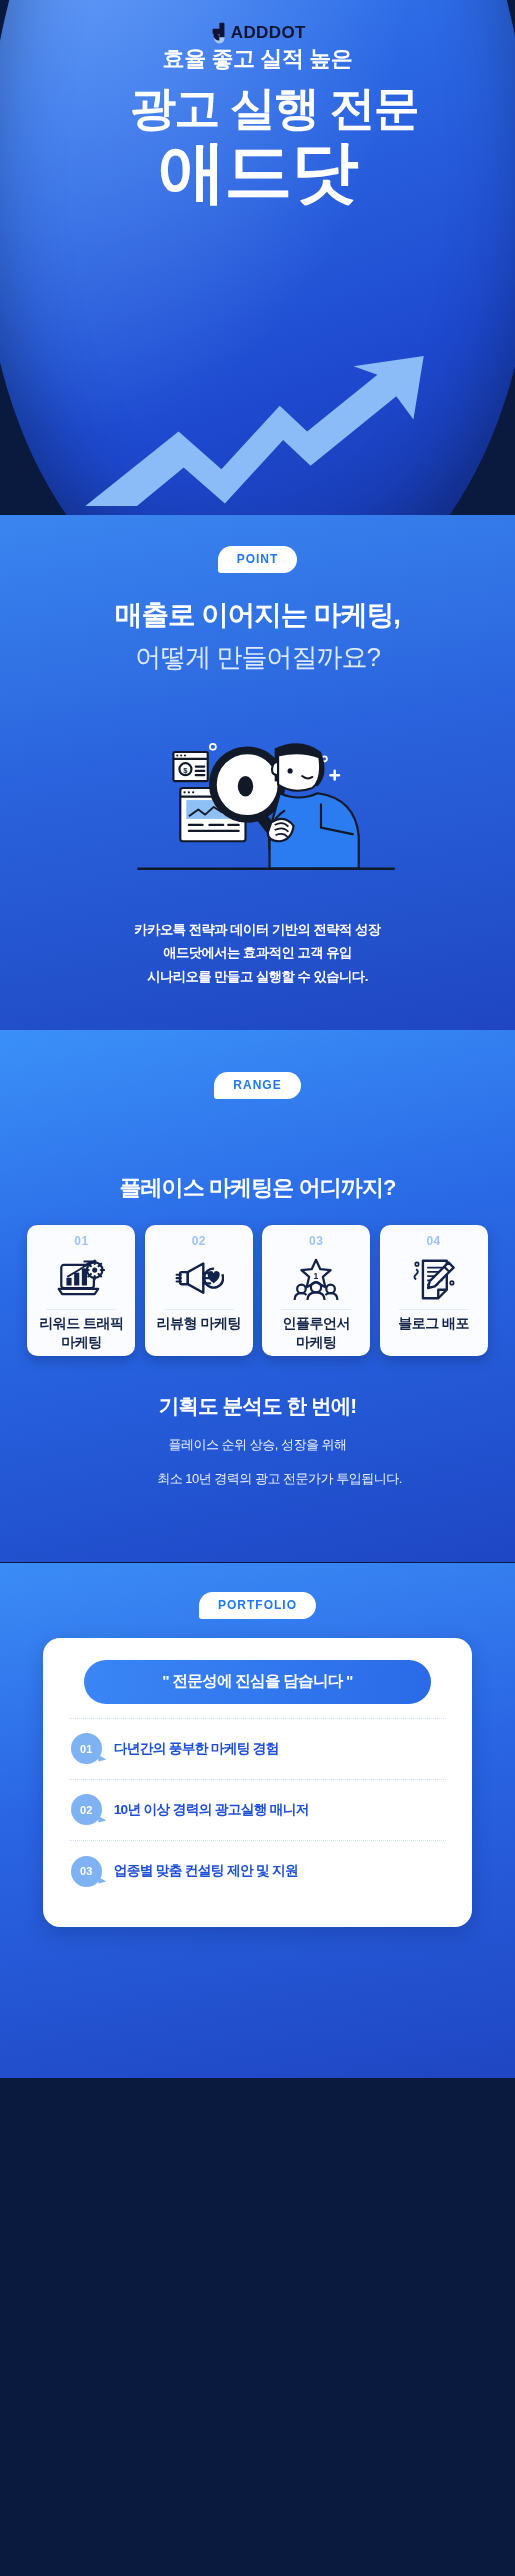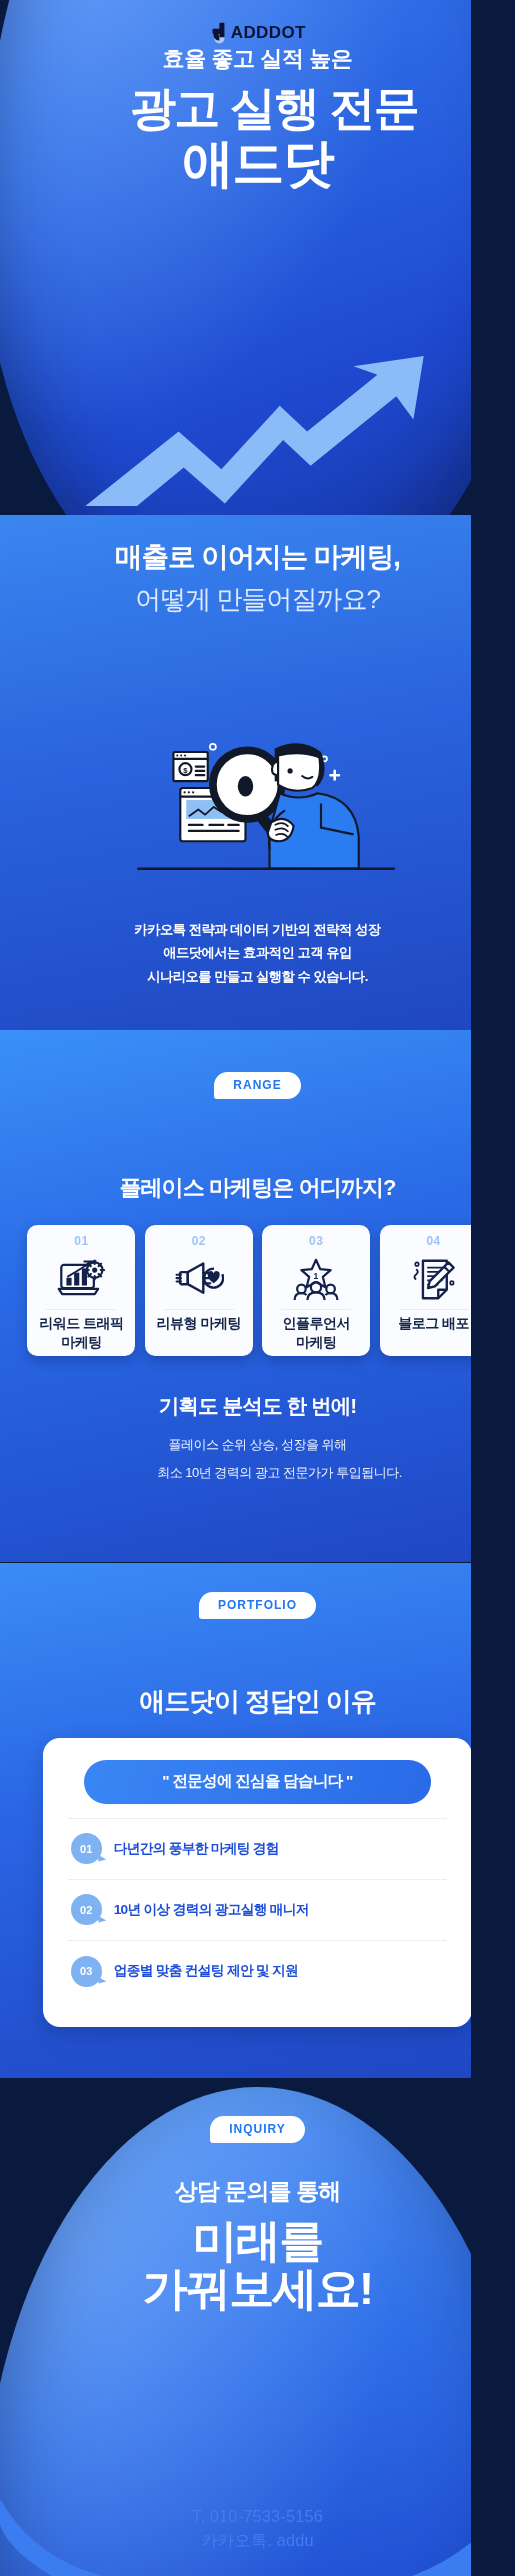--- a/index.html
+++ b/index.html
@@ -2,21 +2,21 @@
 <html lang="ko" style="font-size:13.7px"><head>
 <meta charset="utf-8">
 <style>
   * { margin:0; padding:0; box-sizing:border-box; }
   html, body {
     width:515px;
     background:#0a1a3f;
     font-family:"Liberation Sans", sans-serif;
     -webkit-font-smoothing:antialiased;
   }
-  .page { position:relative; width:471px; height:2576px; overflow:hidden; }
+  .page { position:relative; width:515px; height:2576px; overflow:hidden; }
 
   
   .sec { position:absolute; left:0; width:515px; overflow:hidden; }
   .center { text-align:center; }
   .pill {
     display:inline-block; background:#ffffff; color:#2176f3;
     font-weight:700; letter-spacing:1px; font-size:12px;
     padding:6px 19px 6.9px; border-radius:15.5px 15.5px 15.5px 3.4px;
   }
 
@@ -41,21 +41,21 @@
   .logo-text { font-size:17px; font-weight:800; letter-spacing:0.4px; color:#0d1330; }
   .hero-sub {
     color:#ffffff; font-size:22px; font-weight:700;
     letter-spacing:-0.4px;
   }
   .hero-h1 {
     margin-top:10.3px; color:#ffffff; font-size:46px; font-weight:800;
     letter-spacing:-1.7px; line-height:1.06;padding-left:33px;
   }
   .hero-h2 {
-    margin-top:3.4px; color:#ffffff; font-size:52px; font-weight:800;
+    margin-top:3.4px; color:#ffffff; font-size:68px; font-weight:800;
     letter-spacing:-1.7px; line-height:1.05;
   }
   .hero-arrow { position:absolute; left:77px; top:356px; width:378px; height:150px; }
 
   
   #point { top:515px; height:515px;
     background:linear-gradient(170deg,#3a86f0 0%, #2a63dd 45%, #1f46c2 100%); }
   .point-title { margin-top:94px; color:#fff; font-size:27.5px; font-weight:800; letter-spacing:-1px; }
   .point-title2 { margin-top:6.9px; color:#dce9ff; font-size:26px; font-weight:400; letter-spacing:-1px; }
   .point-illu { position:absolute; left:103px; top:225px; width:309px; height:163px; }
@@ -157,20 +157,23 @@
         <span class="logo-text">ADDDOT</span>
       </div>
 
       <div class="hero-sub">효율 좋고 실적 높은</div>
       <div class="hero-h1">광고 실행 전문</div>
       <div class="hero-h2">애드닷</div>
     </div>
   </section>
 
   <section class="sec" id="point">
+    <div class="center" style="margin-top:31px;">
+      <span class="pill">POINT</span>
+    </div>
     <div class="center">
       <div class="point-title" style="margin-top:24px;">매출로 이어지는 마케팅,</div>
       <div class="point-title2">어떻게 만들어질까요?</div>
     </div>
 
     <svg class="point-illu" viewBox="0 0 360 190">
 
       <circle cx="128" cy="8" r="3.5" fill="none" stroke="#fff" stroke-width="2"></circle>
       <circle cx="258" cy="22" r="3" fill="none" stroke="#fff" stroke-width="2"></circle>
       <path d="M270 36 v10 M265 41 h10" stroke="#fff" stroke-width="3" stroke-linecap="round"></path>
@@ -309,29 +312,28 @@
         <div class="card-label">
           <span>블로그 배포</span>
         </div>
       </div>
 
     </div>
 
     <div class="center range-h3">기획도 분석도 한 번에!</div>
     <div class="center">
       <div class="range-body">플레이스 순위 상승, 성장을 위해</div>
-      <div class="range-body" style="margin-top:6px;padding-left:44px;">최소 10년 경력의 광고 전문가가 투입됩니다.</div>
+      <div class="range-body" style="margin-top:12px;padding-left:44px;">최소 10년 경력의 광고 전문가가 투입됩니다.</div>
     </div>
   </section>
 
   <section class="sec" id="portfolio">
     <div class="center" style="margin-top:29px;text-align:center;">
       <span class="pill">PORTFOLIO</span>
     </div>
-    <div class="center pf-title">애드닷이 정답인 이유</div>
 
     <div class="pf-card">
       <span class="pf-quote">" 전문성에 진심을 담습니다 "</span>
 
       <div class="pf-list">
         <div class="dots" style="margin-top:13.7px;"></div>
 
         <div class="pf-row">
           <span class="badge">01</span>
           <span class="pf-text">다년간의 풍부한 마케팅 경험</span>
@@ -347,38 +349,15 @@
         <div class="dots"></div>
 
         <div class="pf-row">
           <span class="badge">03</span>
           <span class="pf-text">업종별 맞춤 컨설팅 제안 및 지원</span>
         </div>
       </div>
     </div>
   </section>
 
-  <section class="sec" id="inquiry">
-    <div class="inq-arch"></div>
-
-    <svg class="inq-deco" viewBox="0 0 600 150">
-      <path d="M0 60 q40 70 120 90 l-60 0 q-50 -30 -60 -60 Z" fill="#3b7df0"></path>
-      <path d="M600 50 q-40 70 -120 100 l60 0 q50 -30 60 -70 Z" fill="#3b7df0"></path>
-      <path d="M520 150 l40 -46 l40 46 Z" fill="#3b7df0"></path>
-    </svg>
-
-    <div class="inq-content center">
-      <div style="margin-top:38px;">
-        <span class="pill">INQUIRY</span>
-      </div>
-      <div class="inq-h1" style="margin-top:33px;">상담 문의를 통해</div>
-      <div class="inq-h2">미래를</div>
-      <div class="inq-h3">가꿔보세요!</div>
-    </div>
-
-    <div class="contact center">
-      <div class="contact-tel">T. 010-7533-5156</div>
-      <div class="contact-kko">카카오톡. addu</div>
-    </div>
-  </section>
 
 </div>
 
 
 </body></html>

